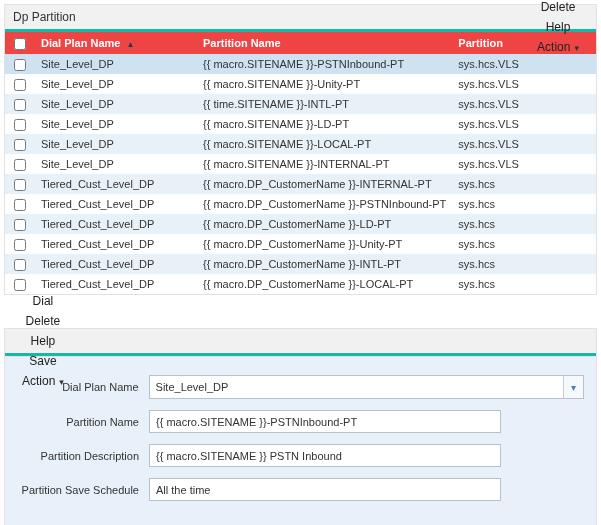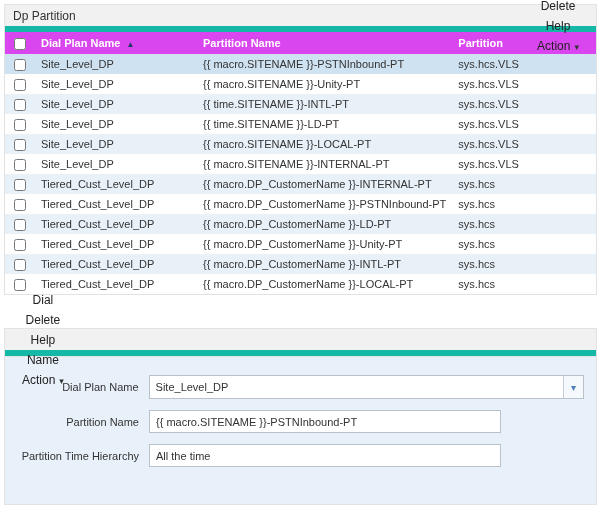--- a/index.html
+++ b/index.html
@@ -11,36 +11,36 @@
     color: #333;
     overflow: hidden;
   }
   .page { padding: 4px; }
 
   
   .panel { border: 1px solid #e2e2e2; background: #fff; }
   .panel-toolbar {
     display: flex; align-items: center;
     background: #f1f1f1;
-    border-bottom: 6px solid #14b8a6;
+    border-bottom: 3px solid #14b8a6;
     height: 27px; padding: 0 8px;
   }
   .panel-title { flex: 1; font-size: 12px; color: #333; font-weight: 400; margin: 0; }
   .toolbar-actions { display: flex; align-items: center; flex-direction: column; }
   .tb-btn {
     background: none; border: none; cursor: pointer;
     font-family: "Liberation Sans", sans-serif;
     font-size: 12px; color: #222; padding: 4px 9px; line-height: 1;
   }
   .tb-btn .caret { margin-left: 4px; font-size: 9px; color: #333; }
 
   
   table.dp-table { width: 100%; border-collapse: collapse; font-size: 11px; }
   .dp-table thead th {
-    background: #d946ef; color: #fff; font-weight: bold;
+    background: #ef4444; color: #fff; font-weight: bold;
     text-align: left; padding: 5px 6px; cursor: pointer;
     white-space: nowrap;
   }
   .dp-table th.col-check, .dp-table td.col-check { width: 30px; text-align: center; padding: 3px 4px; }
   .dp-table th.col-dial { width: 162px; }
   .dp-table th.col-part { width: 196px; }
   .dp-table td { padding: 4px 6px; color: #333; white-space: nowrap; }
   .dp-table tbody tr { background: #fff; }
   .dp-table tbody tr:nth-child(odd) { background: #e9f1f8; }
   .dp-table tbody tr.selected { background: #cfe2f2; }
@@ -117,21 +117,21 @@
         </tr>
         <tr>
           <td class="col-check"><input type="checkbox" style=""></td>
           <td>Site_Level_DP</td>
           <td>{{ time.SITENAME }}-INTL-PT</td>
           <td>sys.hcs.VLS</td>
         </tr>
         <tr>
           <td class="col-check"><input type="checkbox" style=""></td>
           <td>Site_Level_DP</td>
-          <td>{{ time.SITENAME }}-LD-PT</td>
+          <td>{{ macro.SITENAME }}-LD-PT</td>
           <td>sys.hcs.VLS</td>
         </tr>
         <tr>
           <td class="col-check"><input type="checkbox" style=""></td>
           <td>Site_Level_DP</td>
           <td>{{ macro.SITENAME }}-LOCAL-PT</td>
           <td>sys.hcs.VLS</td>
         </tr>
         <tr>
           <td class="col-check"><input type="checkbox" style=""></td>
@@ -178,42 +178,46 @@
       </tbody>
     </table>
   </section>
 
   <section class="panel detail-panel">
     <header class="panel-toolbar">
       <nav class="toolbar-actions">
         <button class="tb-btn">Dial</button>
         <button class="tb-btn">Delete</button>
         <button class="tb-btn">Help</button>
-        <button class="tb-btn">Name</button>
+        <button class="tb-btn">Save</button>
         <button class="tb-btn"><span>Action</span><span class="caret">▾</span></button>
       </nav>
     </header>
 
     <div class="detail-form">
 
       <div class="form-row">
         <div class="form-label">Dial Plan Name</div>
         <div class="select-box">
           <span class="select-value">Site_Level_DP</span>
           <span class="select-arrow">▾</span>
         </div>
       </div>
 
       <div class="form-row">
         <div class="form-label">Partition Name</div>
         <input class="text-input" type="text" value="{{ macro.SITENAME }}-PSTNInbound-PT" style="">
       </div>
 
-
-      <div class="form-row">
-        <div class="form-label">Partition Time Hierarchy</div>
+      <div class="form-row">
+        <div class="form-label">Partition Description</div>
+        <input class="text-input" type="text" value="{{ macro.SITENAME }} PSTN Inbound" style="">
+      </div>
+
+      <div class="form-row">
+        <div class="form-label">Partition Save Schedule</div>
         <input class="text-input" type="text" value="All the time" style="">
       </div>
 
     </div>
   </section>
 
 </div>
 
 </body></html>

